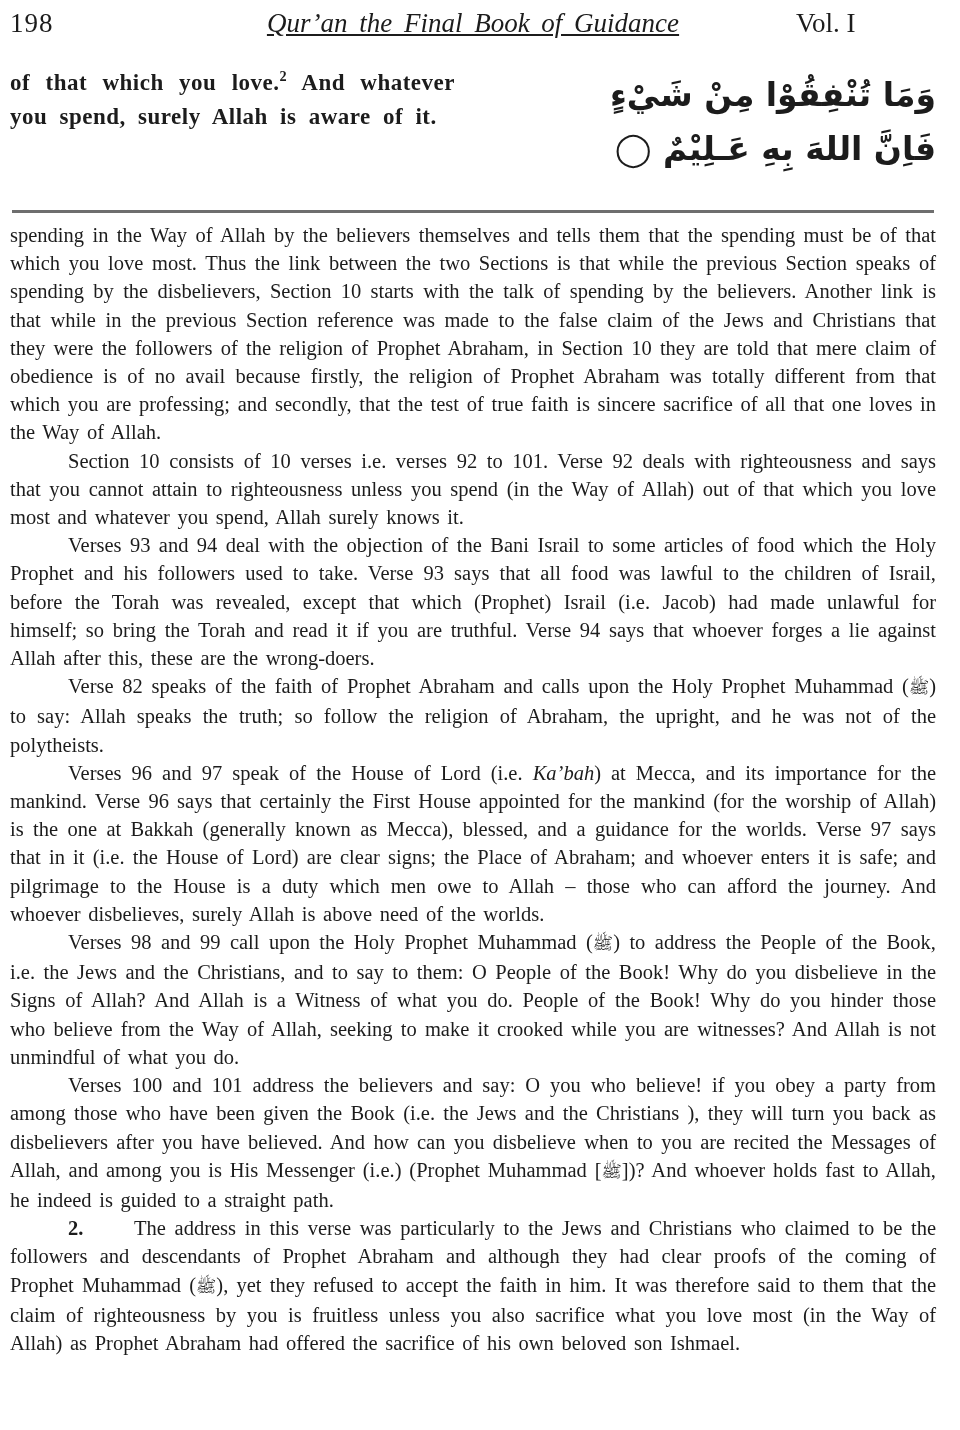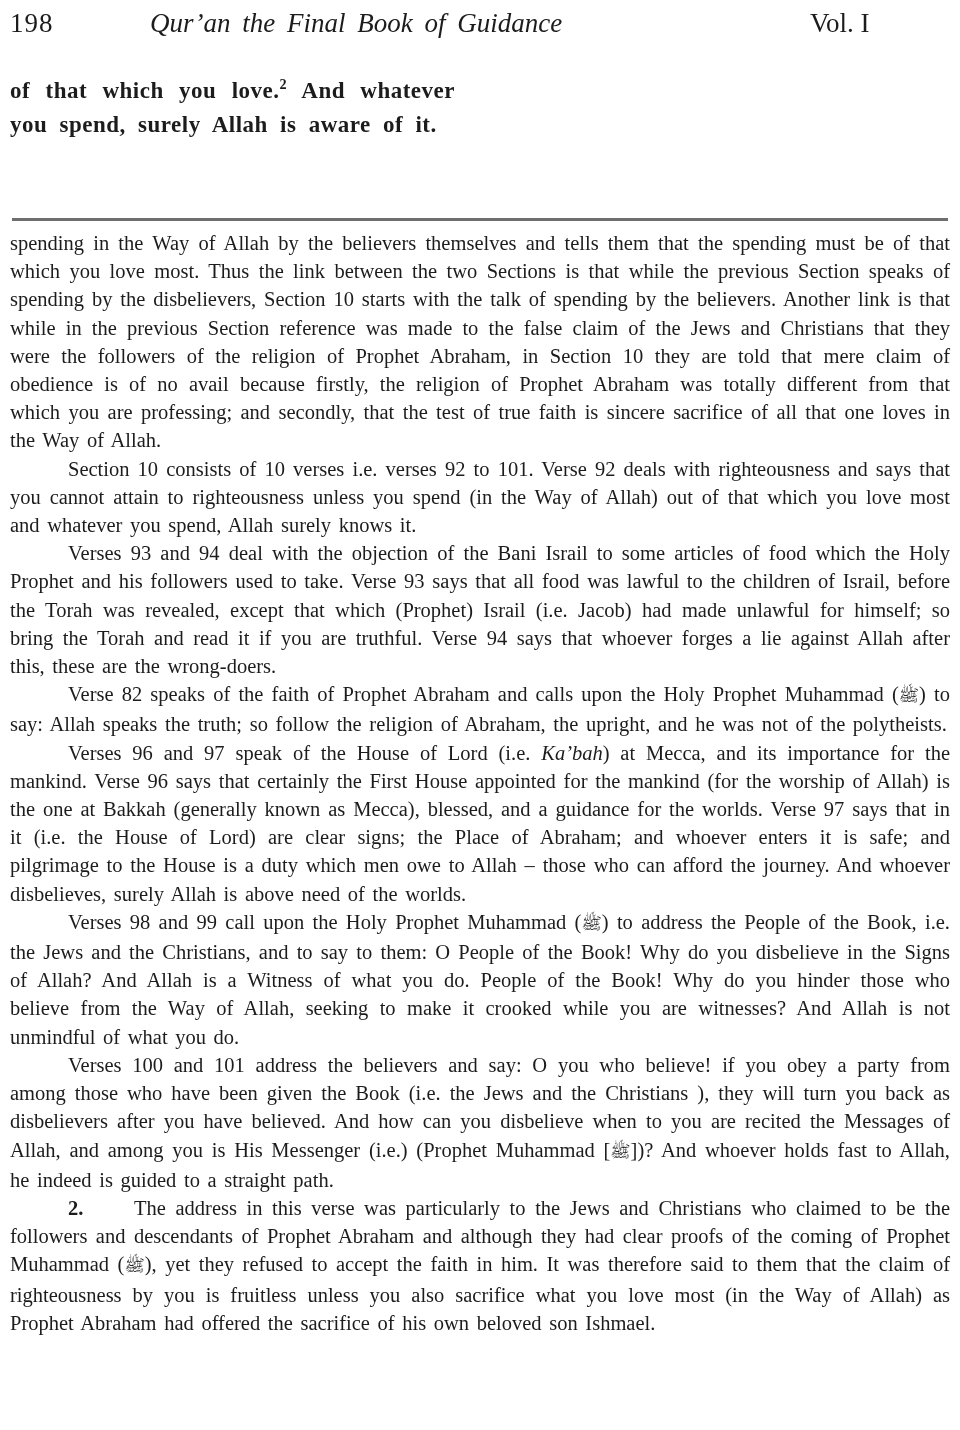--- a/index.html
+++ b/index.html
@@ -3,46 +3,48 @@
 <meta charset="utf-8">
 <style>
   html, body { margin: 0; padding: 0; background: #ffffff; }
   .page {
     position: relative;
     width: 960px;
     height: 1430px;
     box-sizing: border-box;
     background: #ffffff;
     color: #1c1c1c;
-    padding: 8px 10px 0 10px;
+    padding: 8px 24px 0 10px;
     font-family: "Liberation Serif", serif;
     overflow: hidden;
   }
 
   
   .running-header {
     display: flex;
     align-items: baseline;
     justify-content: space-between;
     font-size: 27px;
     line-height: 30px;
   }
   .running-header .page-num { width: 140px; letter-spacing: 1px; }
   .running-header .book-title {
     flex: 1;
+    text-align: center;
     font-style: italic;
     word-spacing: 5px;
+    text-decoration: underline;
   }
   .running-header .volume { width: 140px; text-align: left; }
 
   
   .verse-section {
     display: flex;
     justify-content: space-between;
-    margin-top: 36px;
+    margin-top: 28px;
     min-height: 118px;
   }
   .verse-translation {
     width: 445px;
     font-weight: bold;
     font-size: 23px;
     line-height: 34px;
     letter-spacing: 0.5px;
     word-spacing: 6px;
     text-align: justify;
@@ -98,20 +100,24 @@
   <div class="running-header">
     <span class="page-num">198</span>
     <span class="book-title">Qur’an the Final Book of Guidance</span>
     <span class="volume">Vol. I</span>
   </div>
 
   <div class="verse-section">
     <div class="verse-translation">
       <span>of that which you love.</span><sup>2</sup><span> And whatever you spend, surely Allah is aware of it.</span>
     </div>
+    <div class="verse-arabic">
+      <div class="arabic-line">وَمَا تُنْفِقُوْا مِنْ شَيْءٍ</div>
+      <div class="arabic-line">فَاِنَّ اللهَ بِهِ عَـلِيْمٌ ◯</div>
+    </div>
   </div>
 
   <hr class="section-divider">
 
   <div class="commentary">
 
     <p>
       <span>spending in the Way of Allah by the believers themselves and tells them that the spending must be of that which you love most. Thus the link between the two Sections is that while the previous Section speaks of spending by the disbelievers, Section 10 starts with the talk of spending by the believers. Another link is that while in the previous Section reference was made to the false claim of the Jews and Christians that they were the followers of the religion of Prophet Abraham, in Section 10 they are told that mere claim of obedience is of no avail because firstly, the religion of Prophet Abraham was totally different from that which you are professing; and secondly, that the test of true faith is sincere sacrifice of all that one loves in the Way of Allah.</span>
     </p>
 

